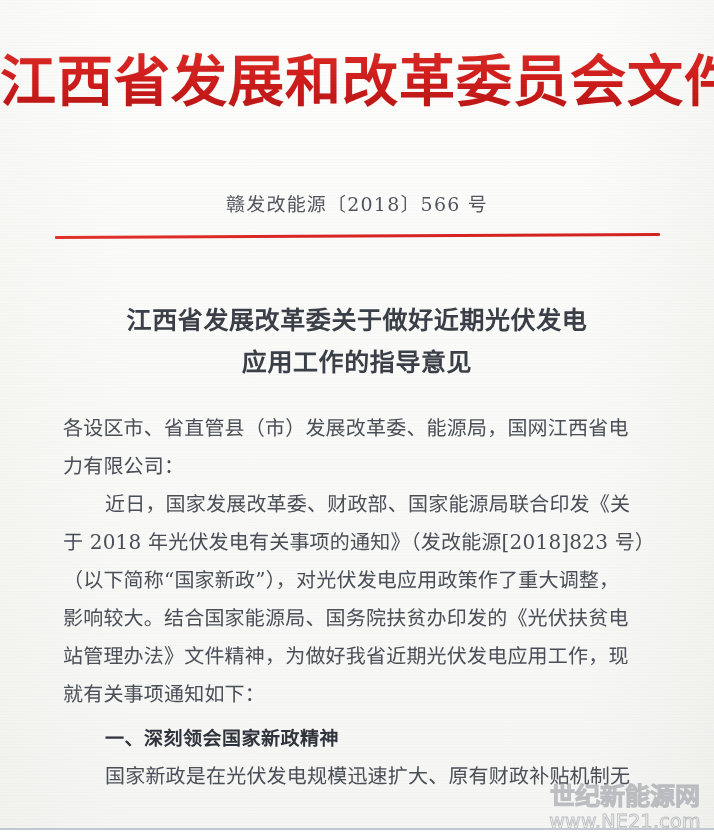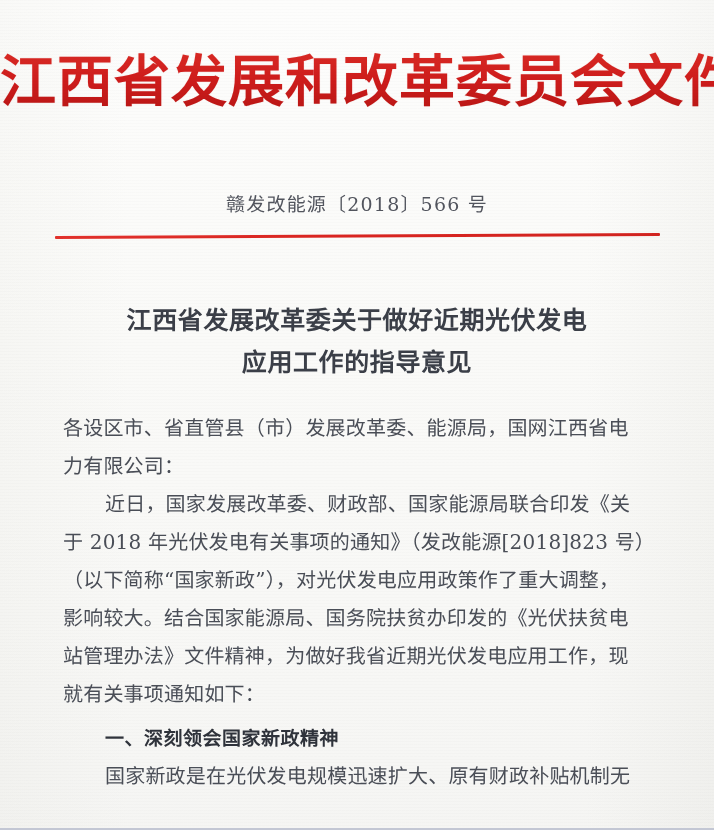--- a/index.html
+++ b/index.html
@@ -206,17 +206,21 @@
     <span class="line indent">近日，国家发展改革委、财政部、国家能源局联合印发《关</span>
     <span class="line">于 2018 年光伏发电有关事项的通知》（发改能源[2018]823 号）</span>
     <span class="line">（以下简称“国家新政”），对光伏发电应用政策作了重大调整，</span>
     <span class="line">影响较大。结合国家能源局、国务院扶贫办印发的《光伏扶贫电</span>
     <span class="line">站管理办法》文件精神，为做好我省近期光伏发电应用工作，现</span>
     <span class="line">就有关事项通知如下：</span>
     <span class="section-heading">一、深刻领会国家新政精神</span>
     <span class="line indent">国家新政是在光伏发电规模迅速扩大、原有财政补贴机制无</span>
   </div>
 
+  <div class="watermark">
+    <span class="wm-cn">世纪新能源网</span>
+    <span class="wm-url">www.NE21.com</span>
+  </div>
 
   <div class="bottom-rule"></div>
   <div class="bottom-strip"></div>
 
 </div>
 
 </body></html>

